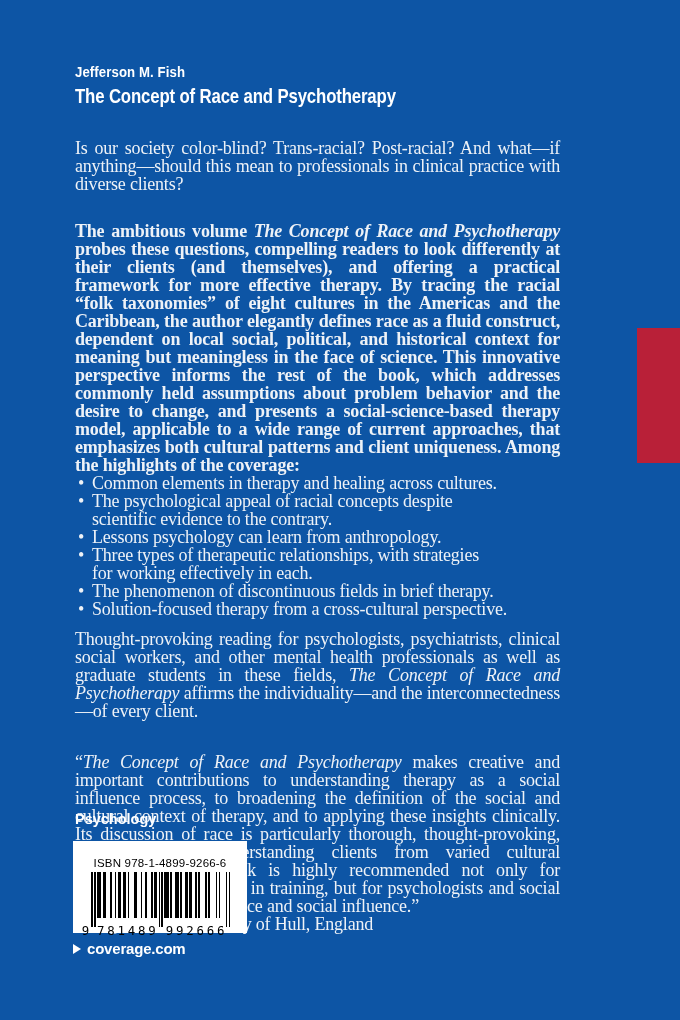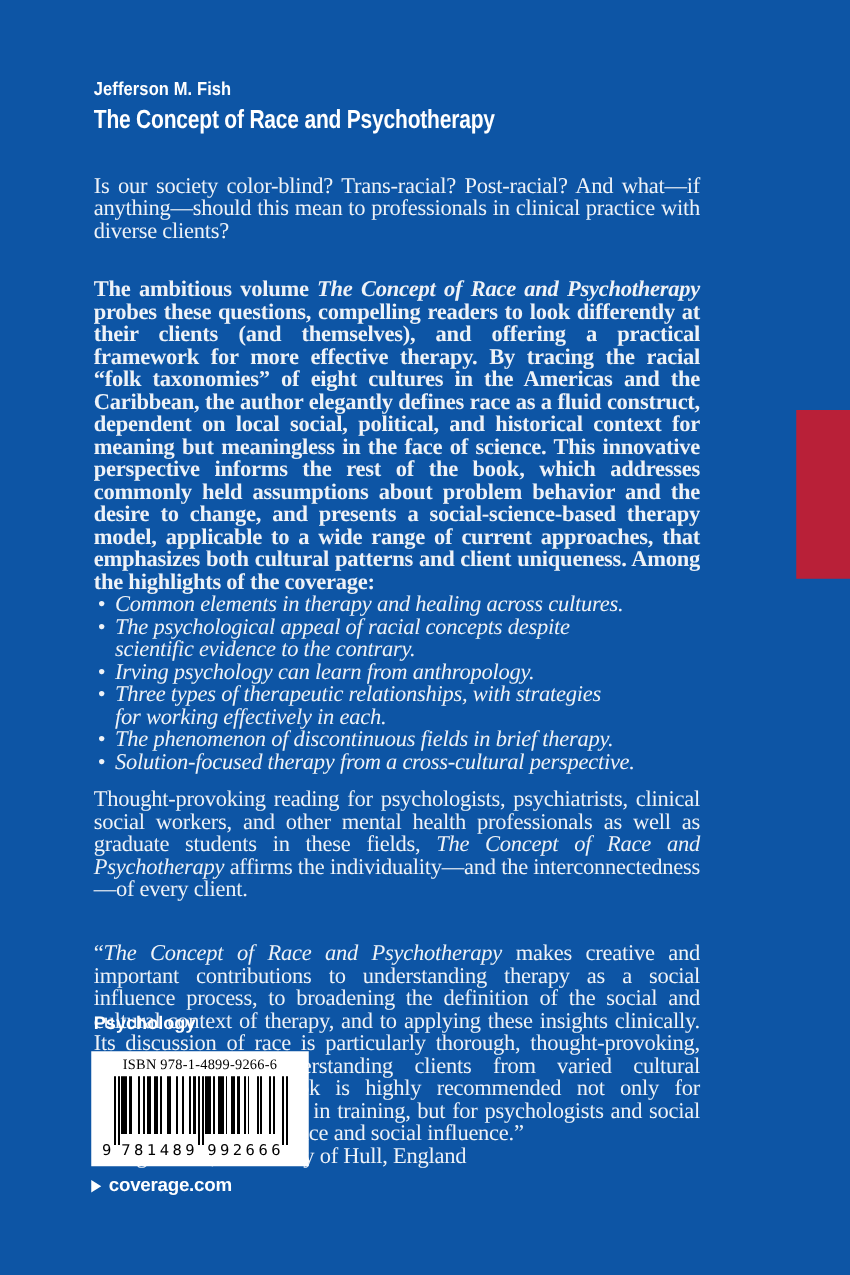--- a/index.html
+++ b/index.html
@@ -43,41 +43,41 @@
     font-size:18px;line-height:18px;letter-spacing:-0.2px;
     margin:0;
   }
   .justify{text-align:justify;}
   .mt-desc{margin-top:29px;font-weight:bold;}
   .mt-bullets{margin-top:6px;}
   .mt-audience{margin-top:12px;}
   .mt-review{margin-top:33px;}
   ul.highlights{list-style:none;margin:0;padding:0;}
   ul.highlights li{
-    position:relative;padding-left:17px;white-space:pre-line;font-style:italic;
+    position:relative;padding-left:17px;white-space:pre-line;
   }
   ul.highlights li::before{
     content:"\2022";position:absolute;left:3px;top:0;
   }
   .attribution{
     text-align:left;padding-right:12px;
   }
   
   .category{
     position:absolute;left:75px;top:810px;
     font:bold 14.5px/18px "Liberation Sans",sans-serif;color:var(--heading);
   }
   .isbn-box{
     position:absolute;left:73px;top:841px;width:174px;height:92px;
     background:#ffffff;color:#000;
     display:flex;flex-direction:column;align-items:center;
   }
   .isbn-label{
-    margin-top:4px;
-    font-family:Liberation Serif, serif;
+    margin-top:15px;
+    font-family:Liberation Sans, sans-serif;
     font-size:11.5px;line-height:14px;letter-spacing:0.2px;
     white-space:nowrap;
   }
   .barcode-mount{margin-top:2px;}
   .barcode-mount svg{display:block;fill:#000;}
   .springer{
     position:absolute;left:73px;top:940px;
     display:flex;align-items:center;
     color:var(--heading);
   }
@@ -110,21 +110,21 @@
 
   <div class="column">
     <p class="body-text justify">Is our society color-blind? Trans-racial? Post-racial? And what—if anything—should this mean to professionals in clinical practice with diverse clients?</p>
 
     <p class="body-text justify mt-desc"><span>The ambitious volume </span><i>The Concept of Race and Psychotherapy</i><span> probes these questions, compelling readers to look differently at their clients (and themselves), and offering a practical framework for more effective therapy. By tracing the racial “folk taxonomies” of eight cultures in the Americas and the Caribbean, the author elegantly defines race as a fluid construct, dependent on local social, political, and historical context for meaning but meaningless in the face of science. This innovative perspective informs the rest of the book, which addresses commonly held assumptions about problem behavior and the desire to change, and presents a social-science-based therapy model, applicable to a wide range of current approaches, that emphasizes both cultural patterns and client uniqueness. Among the highlights of the coverage:</span></p>
 
     <ul class="highlights body-text mt-bullets">
         <li>Common elements in therapy and healing across cultures.</li>
         <li>The psychological appeal of racial concepts despite
 scientific evidence to the contrary.</li>
-        <li>Irving psychology can learn from anthropology.</li>
+        <li>Lessons psychology can learn from anthropology.</li>
         <li>Three types of therapeutic relationships, with strategies
 for working effectively in each.</li>
         <li>The phenomenon of discontinuous fields in brief therapy.</li>
         <li>Solution-focused therapy from a cross-cultural perspective.</li>
       </ul>
 
     <p class="body-text justify mt-audience"><span>Thought-provoking reading for psychologists, psychiatrists, clinical social workers, and other mental health professionals as well as graduate students in these fields, </span><i>The Concept of Race and Psychotherapy</i><span> affirms the individuality—and the interconnectedness—of every client.</span></p>
 
     <p class="body-text justify mt-review"><span>“</span><i>The Concept of Race and Psychotherapy</i><span> makes creative and important contributions to understanding therapy as a social influence process, to broadening the definition of the social and cultural context of therapy, and to applying these insights clinically. Its discussion of race is particularly thorough, thought-provoking, and useful for understanding clients from varied cultural backgrounds. The book is highly recommended not only for therapists and therapists in training, but for psychologists and social scientists interested in race and social influence.”</span></p>
     <div class="body-text attribution">Irving Kirsch, University of Hull, England</div>

